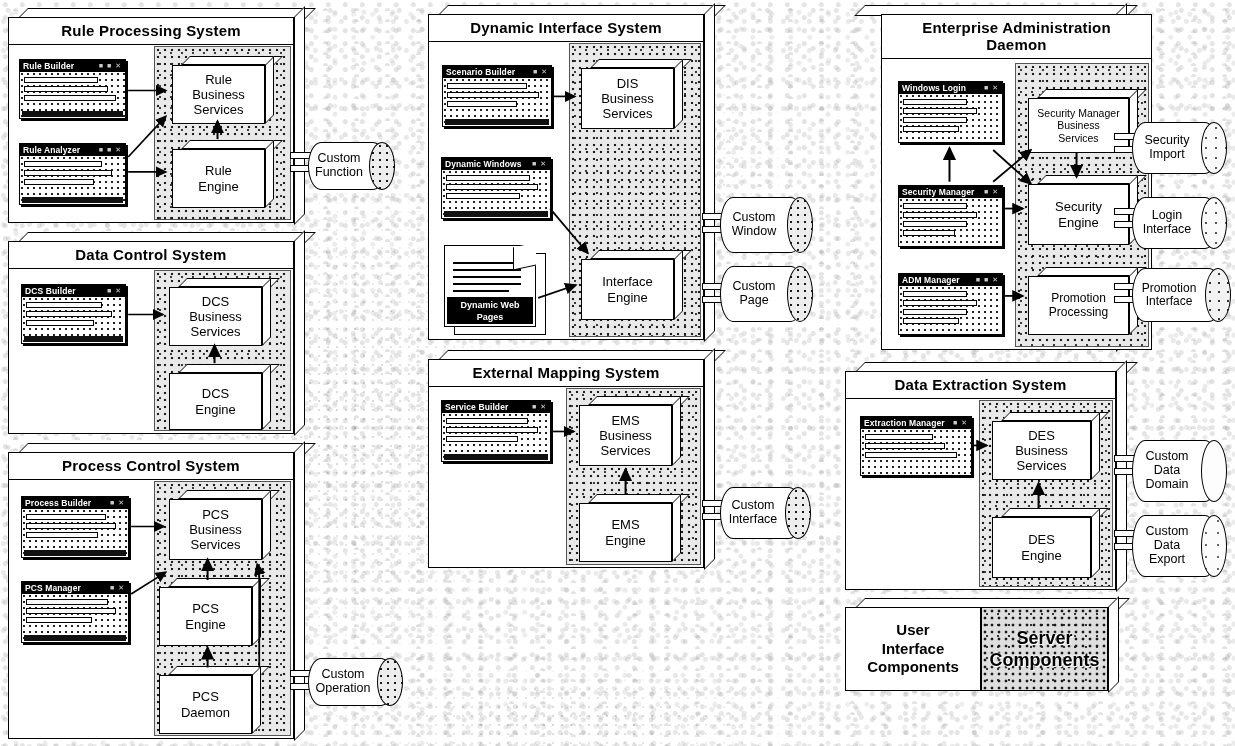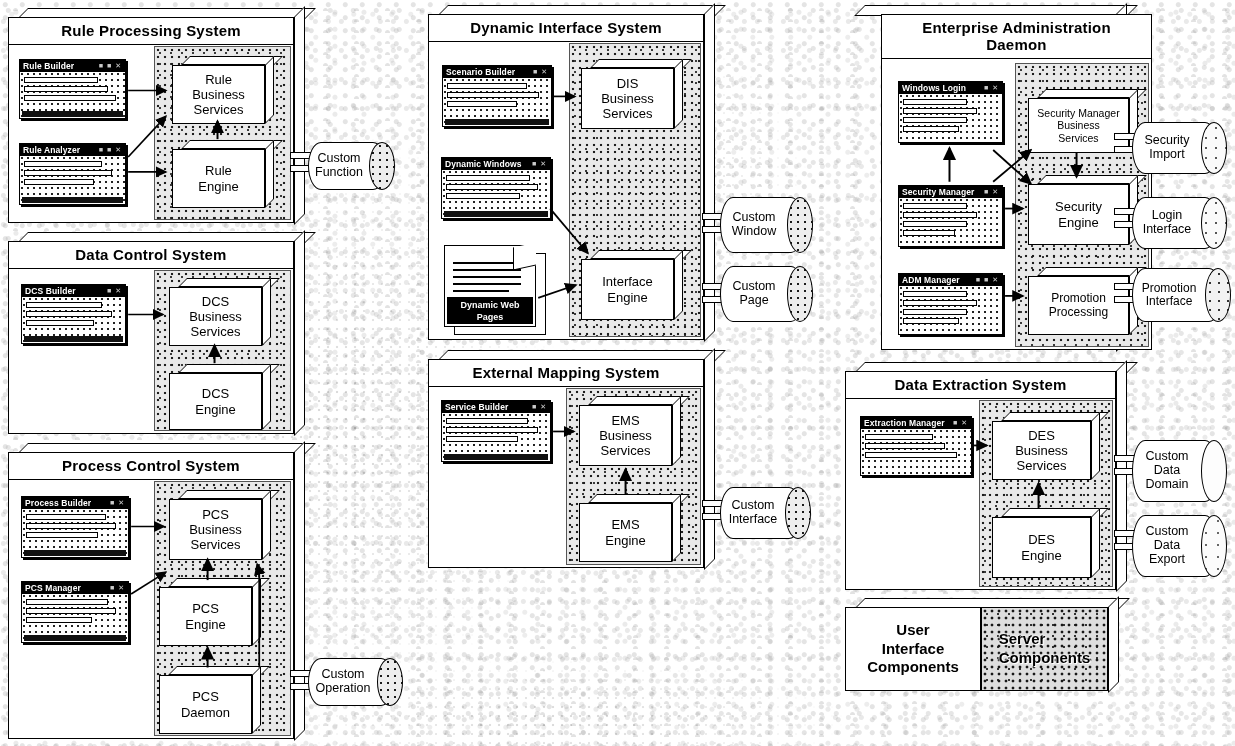--- a/index.html
+++ b/index.html
@@ -100,22 +100,22 @@
       display:flex;flex-direction:column;align-items:center;justify-content:center;}
 
   
   .arrows{position:absolute;inset:0;z-index:5;pointer-events:none;}
 
   
   .legend-ui{position:absolute;background:#fff;border:1.8px solid #000;box-sizing:border-box;
       display:flex;align-items:center;justify-content:center;text-align:center;
       font-size:15px;font-weight:bold;line-height:1.25;}
   .legend-srv{position:absolute;box-sizing:border-box;border:1.8px solid #000;
-      display:flex;align-items:center;justify-content:center;
-      font-size:15px;font-weight:bold;line-height:1.25;
+      display:flex;align-items:center;justify-content:center;text-align:center;
+      font-size:18px;font-weight:bold;line-height:1.25;
       background-color:#dedede;
       background-image:
         repeating-radial-gradient(circle at 3px 3px, #181818 0 1.2px, transparent 1.7px 7px),
         repeating-radial-gradient(circle at 5px 6px, #333 0 1px, transparent 1.5px 11px);
       background-size:7px 7px,11px 11px;}
   .legend-srv .lg-txt{text-shadow:0 0 3px #fff,0 0 2px #fff,1px 1px 0 #fff;}
 </style>
 </head>
 <body>
 

